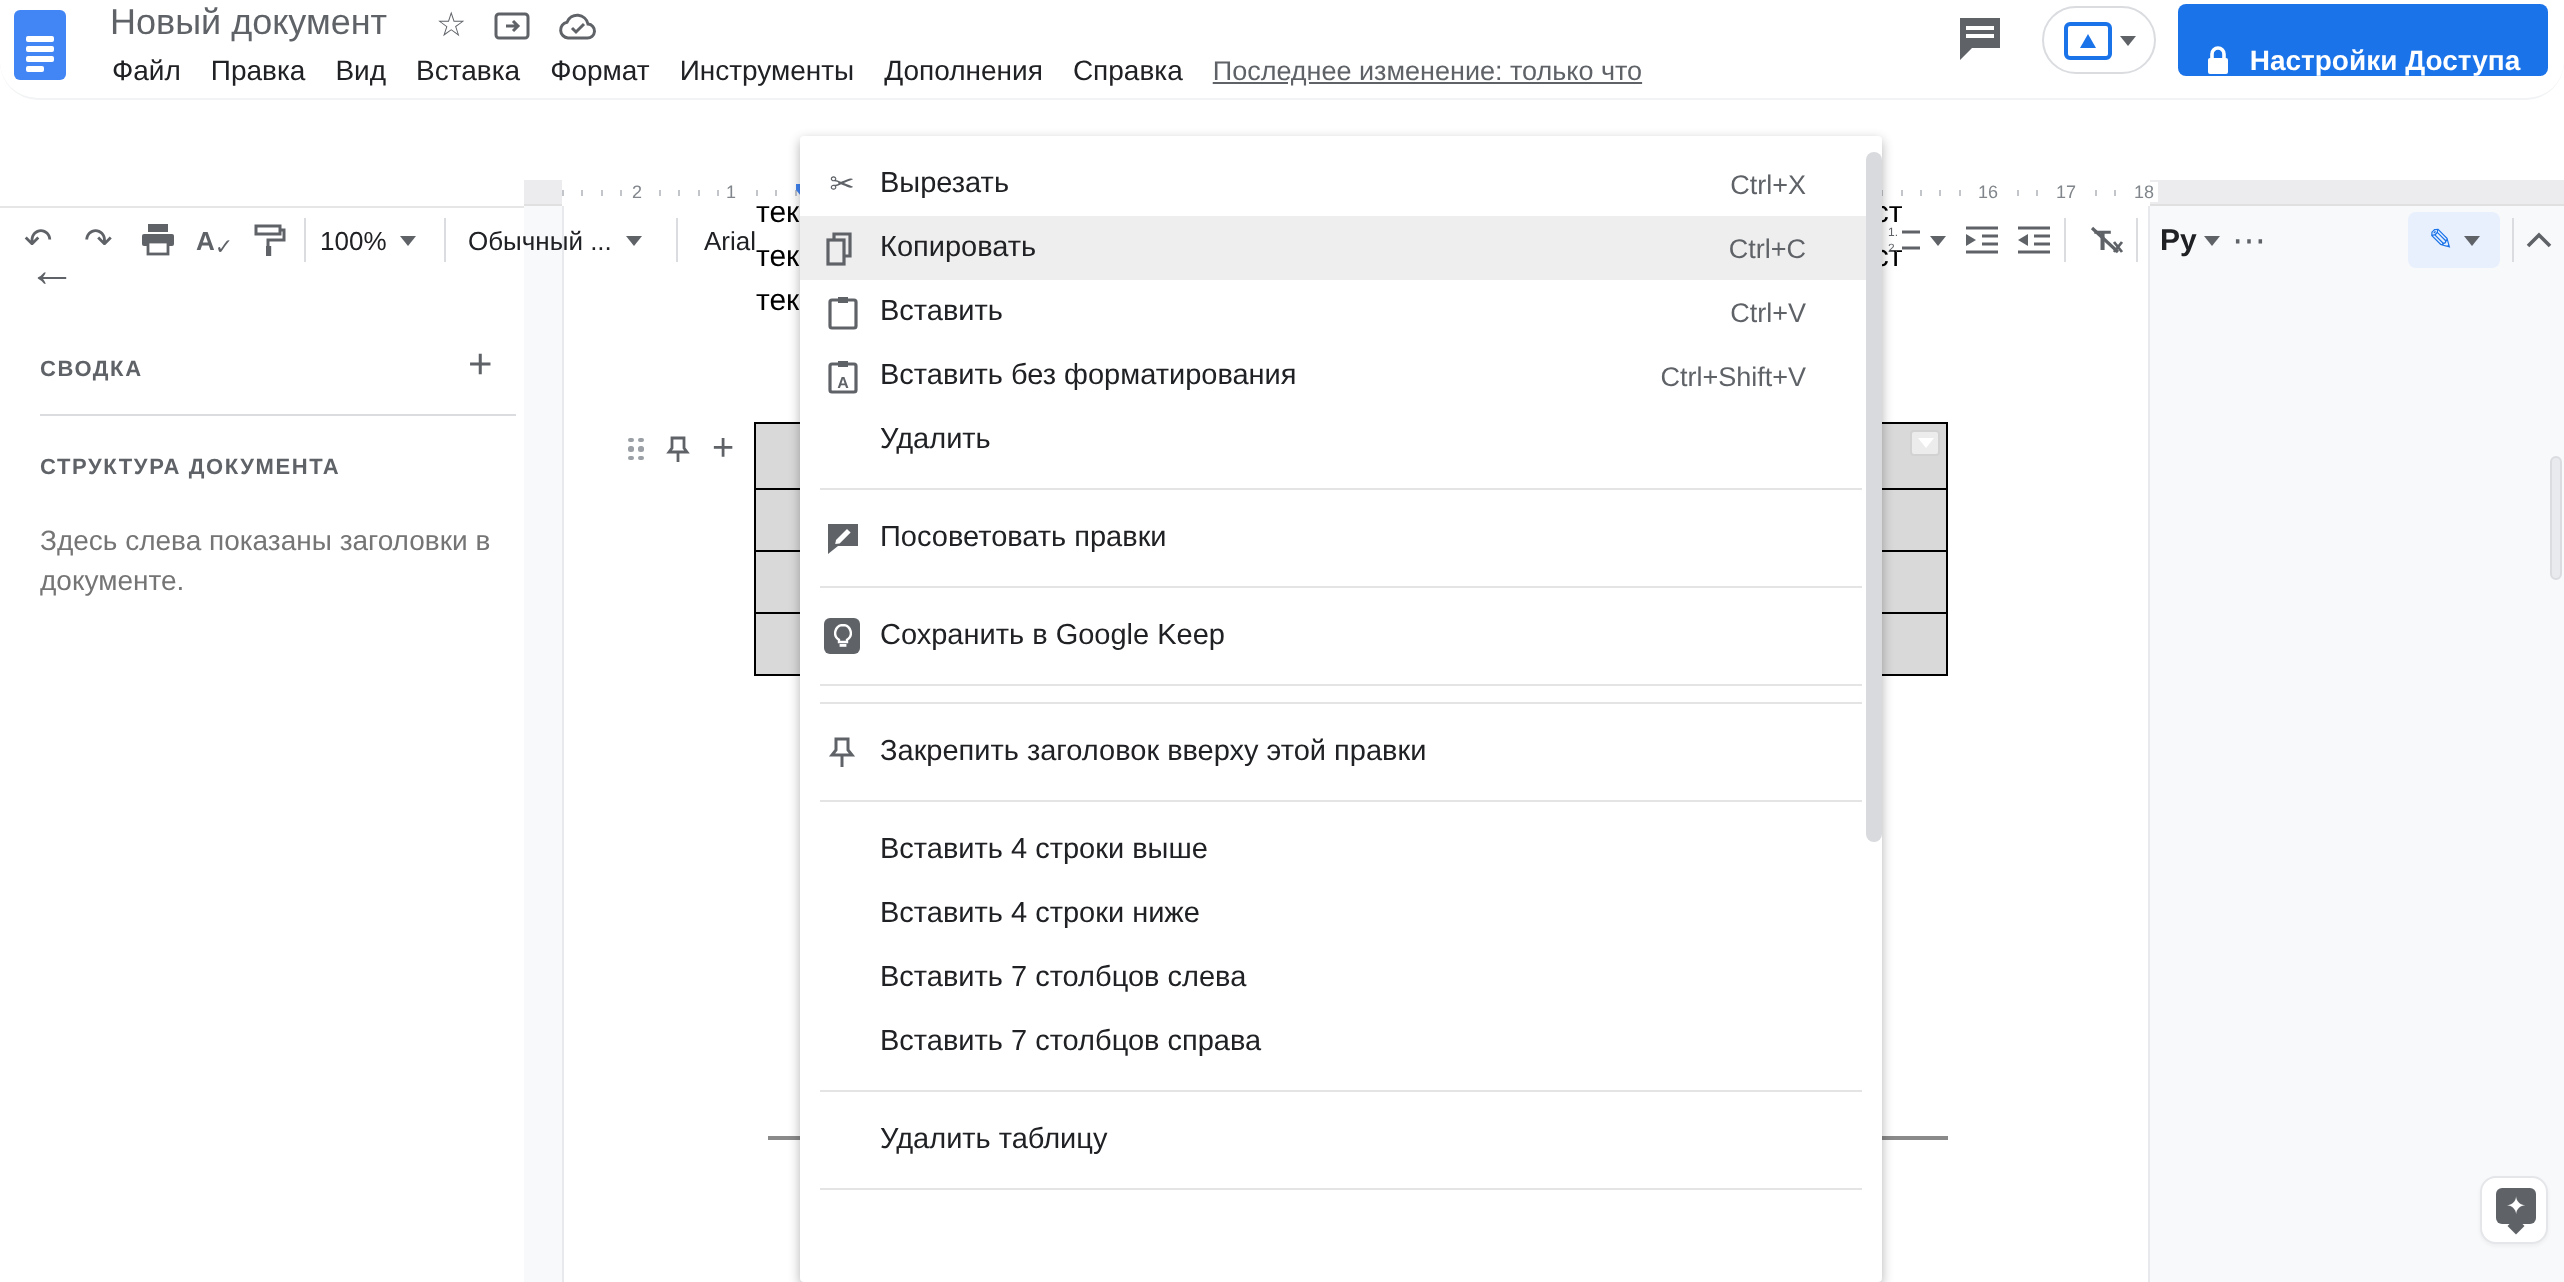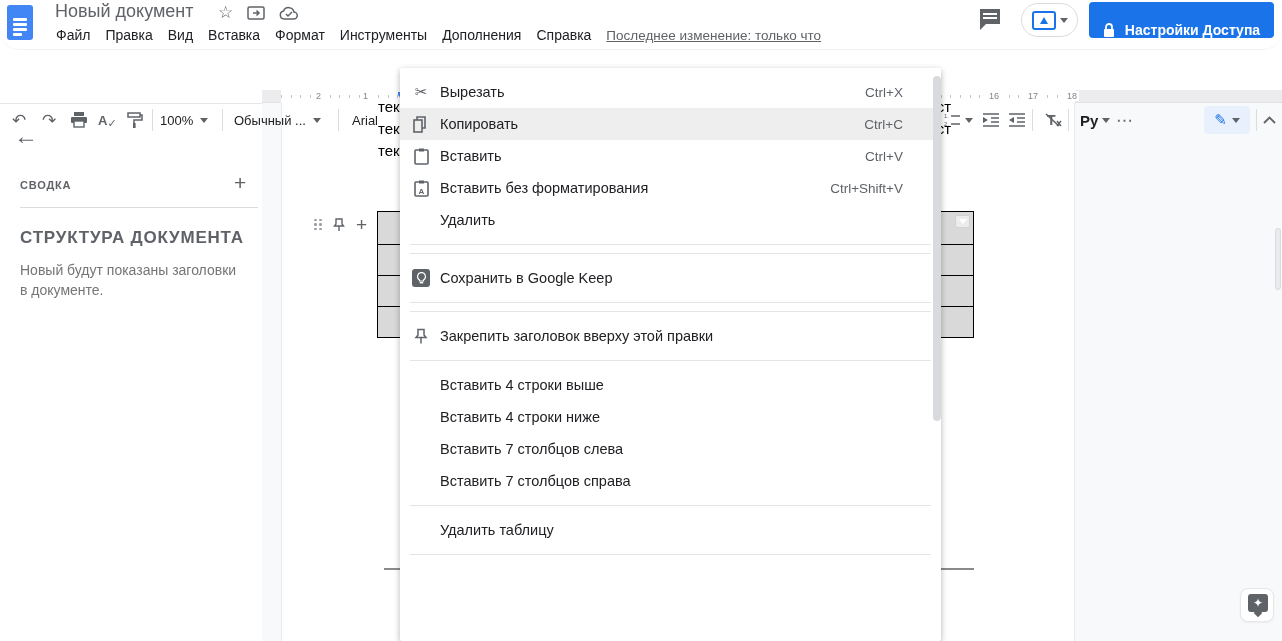--- a/index.html
+++ b/index.html
@@ -31,21 +31,21 @@
   .edit-chip { position:absolute; left:1204px; top:56px; width:46px; height:28px; background:#e8f0fe; border-radius:4px; display:flex; align-items:center; justify-content:center; gap:5px; color:#1a73e8; font-size:15px; }
   .bars i { display:block; height:2px; background:#5f6368; margin:2px 0; border-radius:1px; }
 
   
   .sidebar { position:absolute; left:0; top:90px; width:262px; bottom:0; background:#fff; z-index:10; }
   .sidebar-top-line { position:absolute; left:0; top:13px; width:262px; height:1px; background:#e6e6e6; }
   .back-arrow { position:absolute; left:14px; top:32px; font-size:24px; color:#5f6368; }
   .svodka { position:absolute; left:20px; top:89px; font-size:11px; font-weight:bold; letter-spacing:0.8px; color:#5f6368; }
   .plus-btn { position:absolute; left:234px; top:81px; font-size:21px; color:#5f6368; }
   .sb-div { position:absolute; left:20px; top:117px; width:238px; height:1px; background:#dadce0; }
-  .struct { position:absolute; left:20px; top:138px; font-size:17px; font-weight:bold; letter-spacing:0.8px; color:#5f6368; }
+  .struct { position:absolute; left:20px; top:138px; font-size:11px; font-weight:bold; letter-spacing:0.8px; color:#5f6368; }
   .sb-placeholder { position:absolute; left:20px; top:170px; width:226px; font-size:14px; line-height:20px; color:#757575; }
 
   
   .doc-viewport { position:absolute; left:262px; top:90px; width:1020px; bottom:0; background:#f8f9fa; overflow:hidden; z-index:5; }
   .ruler { position:absolute; left:0; top:0; width:1020px; height:13px; background:#ececee; border-bottom:1px solid #e0e0e0; z-index:8; }
   .ruler-white { position:absolute; left:19px; top:0; width:794px; height:13px; background:#fff; }
   .ruler-ticks { position:absolute; left:0; top:5px; width:794px; height:3px;
      background:repeating-linear-gradient(90deg,#c2c6cb 0 1px,transparent 1px 9.7px); }
   .ruler-num { position:absolute; top:1px; font-size:9px; color:#80868b; background:#fff; padding:0 2px; }
   .indent-marker { position:absolute; left:117px; top:2px; width:10px; }
@@ -196,21 +196,21 @@
   <div class="doc-scroll"></div>
 </div>
 
 <div class="sidebar">
   <div class="sidebar-top-line"></div>
   <span class="back-arrow">←</span>
   <span class="svodka">СВОДКА</span>
   <span class="plus-btn">+</span>
   <div class="sb-div"></div>
   <span class="struct">СТРУКТУРА ДОКУМЕНТА</span>
-  <div class="sb-placeholder">Новый будут показаны заголовки в документе.</div>
+  <div class="sb-placeholder">Здесь слева показаны заголовки в документе.</div>
 </div>
 
 <div class="toolbar">
   <span class="tbi" style="left:12px">↶</span>
   <span class="tbi" style="left:42px">↷</span>
   <span class="tbi" style="left:70px">
     <svg width="18" height="16" viewBox="0 0 18 16">
         <rect x="4" y="0" width="10" height="4" fill="#5f6368"></rect>
         <rect x="1" y="5" width="16" height="6" rx="1" fill="#5f6368"></rect>
         <rect x="4" y="9" width="10" height="6" fill="#fff" stroke="#5f6368" stroke-width="1.4"></rect>
@@ -445,20 +445,29 @@
         </svg>
     </span>
     <span class="mlabel">Вставить без форматирования</span>
     <span class="msc">Ctrl+Shift+V</span>
   </div>
   <div class="mi">
     <span class="mic"></span>
     <span class="mlabel">Удалить</span>
   </div>
   <div class="msep"></div>
+  <div class="mi">
+    <span class="mic">
+      <svg width="17" height="16" viewBox="0 0 17 16">
+          <path d="M1 1h15v11H6l-5 4z" fill="#5f6368"></path>
+          <path d="M5 9l5.5-5.5 1.8 1.8L6.8 10.8 4.6 11z" fill="#fff"></path>
+        </svg>
+    </span>
+    <span class="mlabel">Посоветовать правки</span>
+  </div>
   <div class="msep"></div>
   <div class="mi">
     <span class="mic">
       <span class="keep-ic">
           <svg width="9" height="12" viewBox="0 0 9 12">
             <path d="M4.5 0.5a4 4 0 00-2 7.4V9h4V7.9a4 4 0 00-2-7.4z" fill="none" stroke="#fff" stroke-width="1.2"></path>
             <rect x="2.8" y="10" width="3.4" height="1.4" fill="#fff"></rect>
           </svg>
         </span>
     </span>

